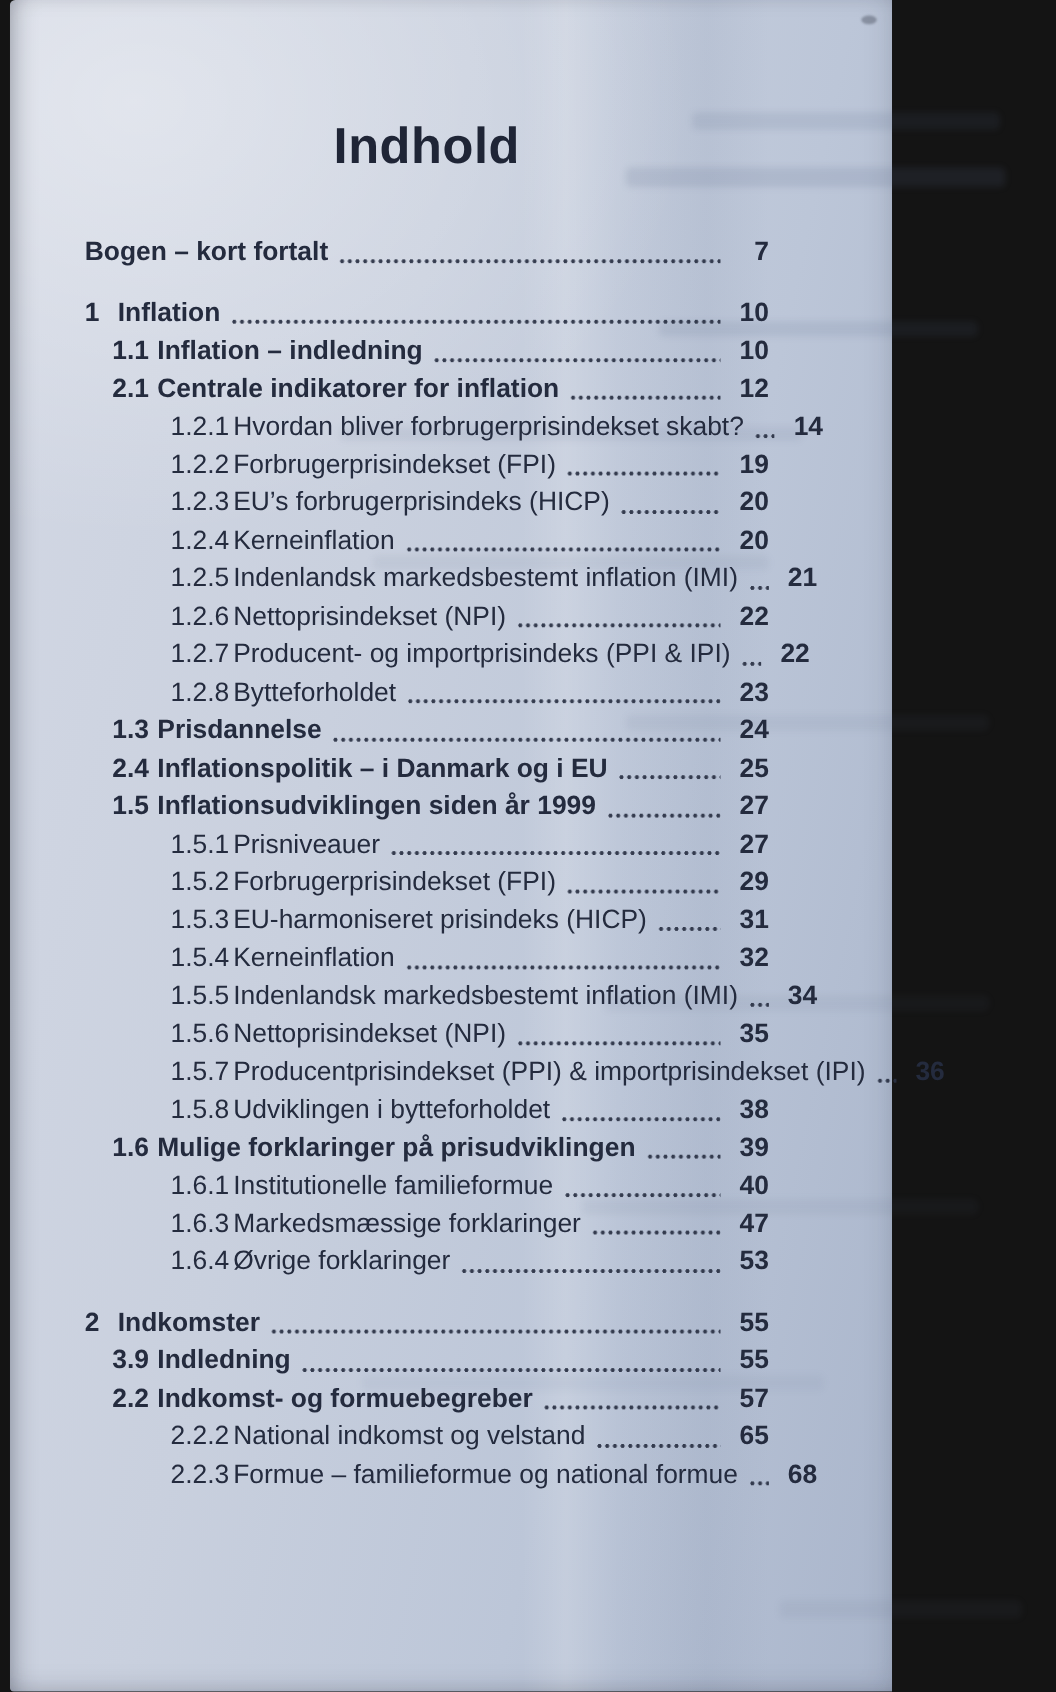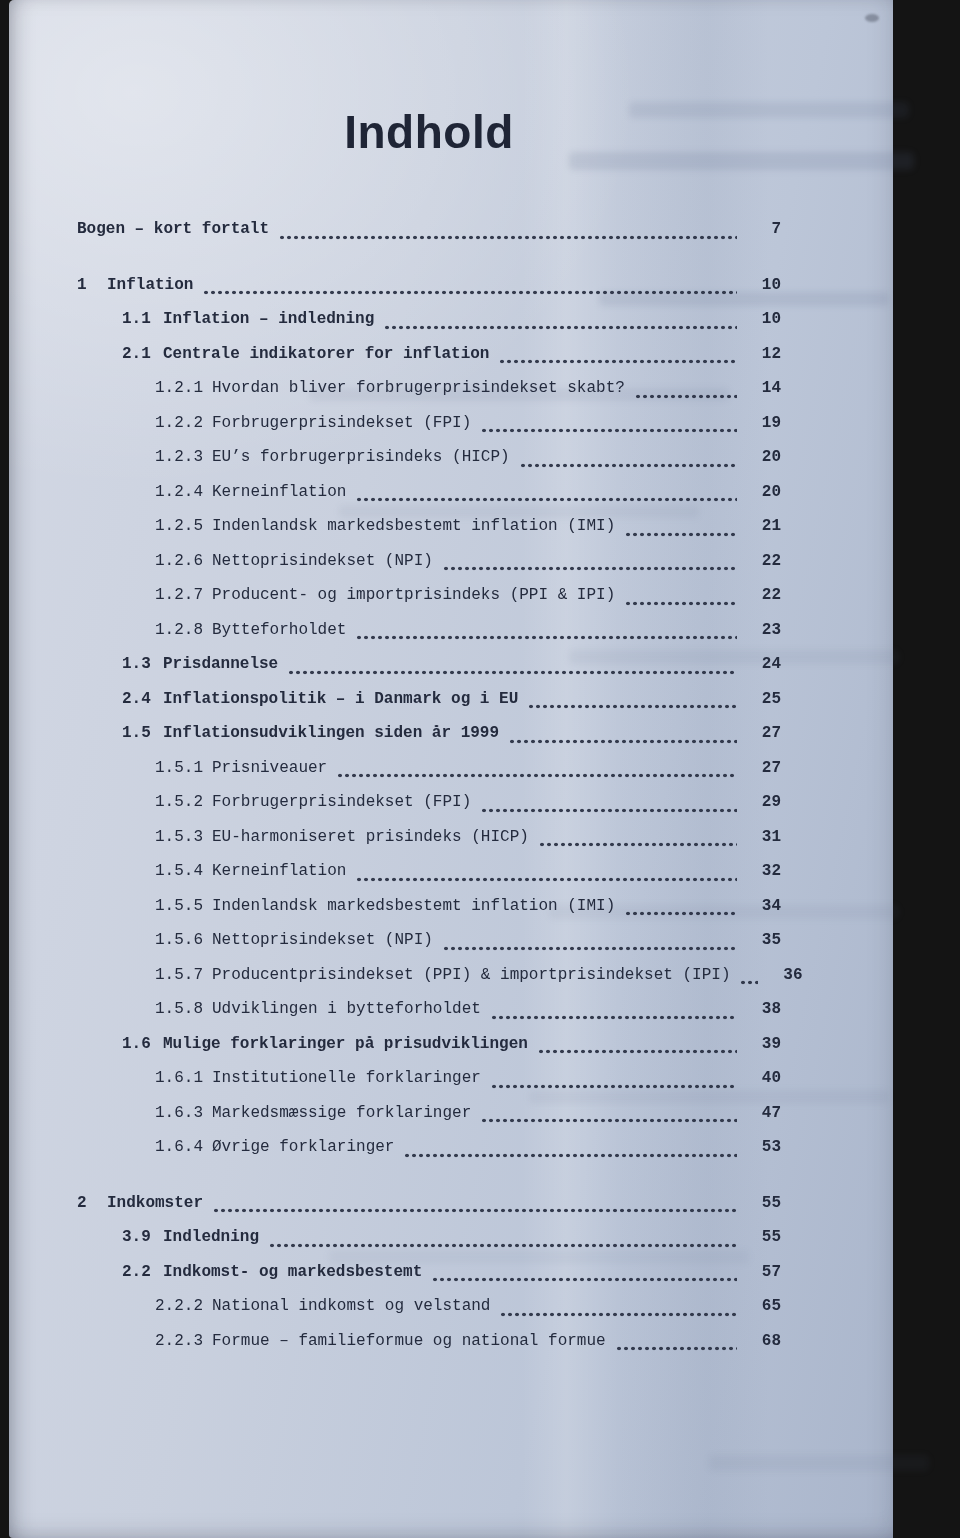--- a/index.html
+++ b/index.html
@@ -6,21 +6,21 @@
   html,body{margin:0;padding:0;}
   body{
     width:960px;height:1538px;
     background:#141414;
     overflow:hidden;
     font-family:"Liberation Sans","DejaVu Sans",sans-serif;
     position:relative;
   }
   
   .page{
-    position:absolute;left:9px;top:0;width:884px;height:1538px;
+    position:absolute;left:9px;top:0;width:802px;height:1538px;
     border-radius:5px 0 0 4px;
     background:
       radial-gradient(ellipse 820px 640px at 14% 6%, rgba(255,255,255,0.38), rgba(255,255,255,0) 62%),
       linear-gradient(90deg, rgba(255,255,255,0) 58%, rgba(255,255,255,0.16) 63%, rgba(255,255,255,0) 69%, rgba(110,126,155,0.10) 79%, rgba(110,126,155,0) 86%),
       linear-gradient(102deg, #d3d8e4 0%, #c9d0de 38%, #bcc6d8 68%, #a9b5cb 100%);
     box-shadow:
       inset 16px 0 24px -16px rgba(18,22,38,0.40),
       inset -10px 0 34px -20px rgba(18,22,38,0.28),
       inset 0 -18px 30px -22px rgba(18,22,38,0.20);
   }
@@ -32,31 +32,30 @@
   h1.title{
     margin:0 0 56px 0;
     text-align:center;
     font-size:46px;line-height:48px;
     font-weight:700;
     color:#1f2536;
     letter-spacing:0.5px;
   }
   .row{
     display:flex;align-items:flex-end;
-    line-height:34.5px;font-size:16px;
+    line-height:34.5px;font-size:24px;
     color:#242b3e;
-    font-family:Liberation Mono, monospace;
   }
   .row.bold{font-weight:700;}
   .row.gap{margin-top:21px;}
   .row.lvl1{padding-left:25px;}
   .row.lvl2{padding-left:52px;}
   .num{display:inline-block;white-space:nowrap;}
   .lvl0 .num{min-width:30px;}
-  .lvl1 .num{min-width:41px;margin-left:20px;}
+  .lvl1 .num{min-width:41px;}
   .lvl2 .num{min-width:57px;margin-left:26px;}
   .lbl{white-space:nowrap;}
   .dots{
     flex:1;min-width:18px;
     align-self:flex-end;
     height:7px;
     margin:0 8px 6px 10px;
     background-image:radial-gradient(circle at 3px 3.5px, rgba(40,47,66,0.92) 1.55px, rgba(40,47,66,0) 2.1px);
     background-size:7px 7px;
     background-repeat:repeat-x;
@@ -245,21 +244,21 @@
           <span class="pg">38</span>
         </div>
         <div class="row lvl1 bold">
           <span class="num">1.6</span>
           <span class="lbl">Mulige forklaringer på prisudviklingen</span>
           <span class="dots"></span>
           <span class="pg">39</span>
         </div>
         <div class="row lvl2">
           <span class="num">1.6.1</span>
-          <span class="lbl">Institutionelle forklaringer</span>
+          <span class="lbl">Institutionelle familieformue</span>
           <span class="dots"></span>
           <span class="pg">40</span>
         </div>
         <div class="row lvl2">
           <span class="num">1.6.3</span>
           <span class="lbl">Markedsmæssige forklaringer</span>
           <span class="dots"></span>
           <span class="pg">47</span>
         </div>
         <div class="row lvl2">
@@ -275,21 +274,21 @@
           <span class="pg">55</span>
         </div>
         <div class="row lvl1 bold">
           <span class="num">3.9</span>
           <span class="lbl">Indledning</span>
           <span class="dots"></span>
           <span class="pg">55</span>
         </div>
         <div class="row lvl1 bold">
           <span class="num">2.2</span>
-          <span class="lbl">Indkomst- og markedsbestemt</span>
+          <span class="lbl">Indkomst- og formuebegreber</span>
           <span class="dots"></span>
           <span class="pg">57</span>
         </div>
         <div class="row lvl2">
           <span class="num">2.2.2</span>
           <span class="lbl">National indkomst og velstand</span>
           <span class="dots"></span>
           <span class="pg">65</span>
         </div>
         <div class="row lvl2">

